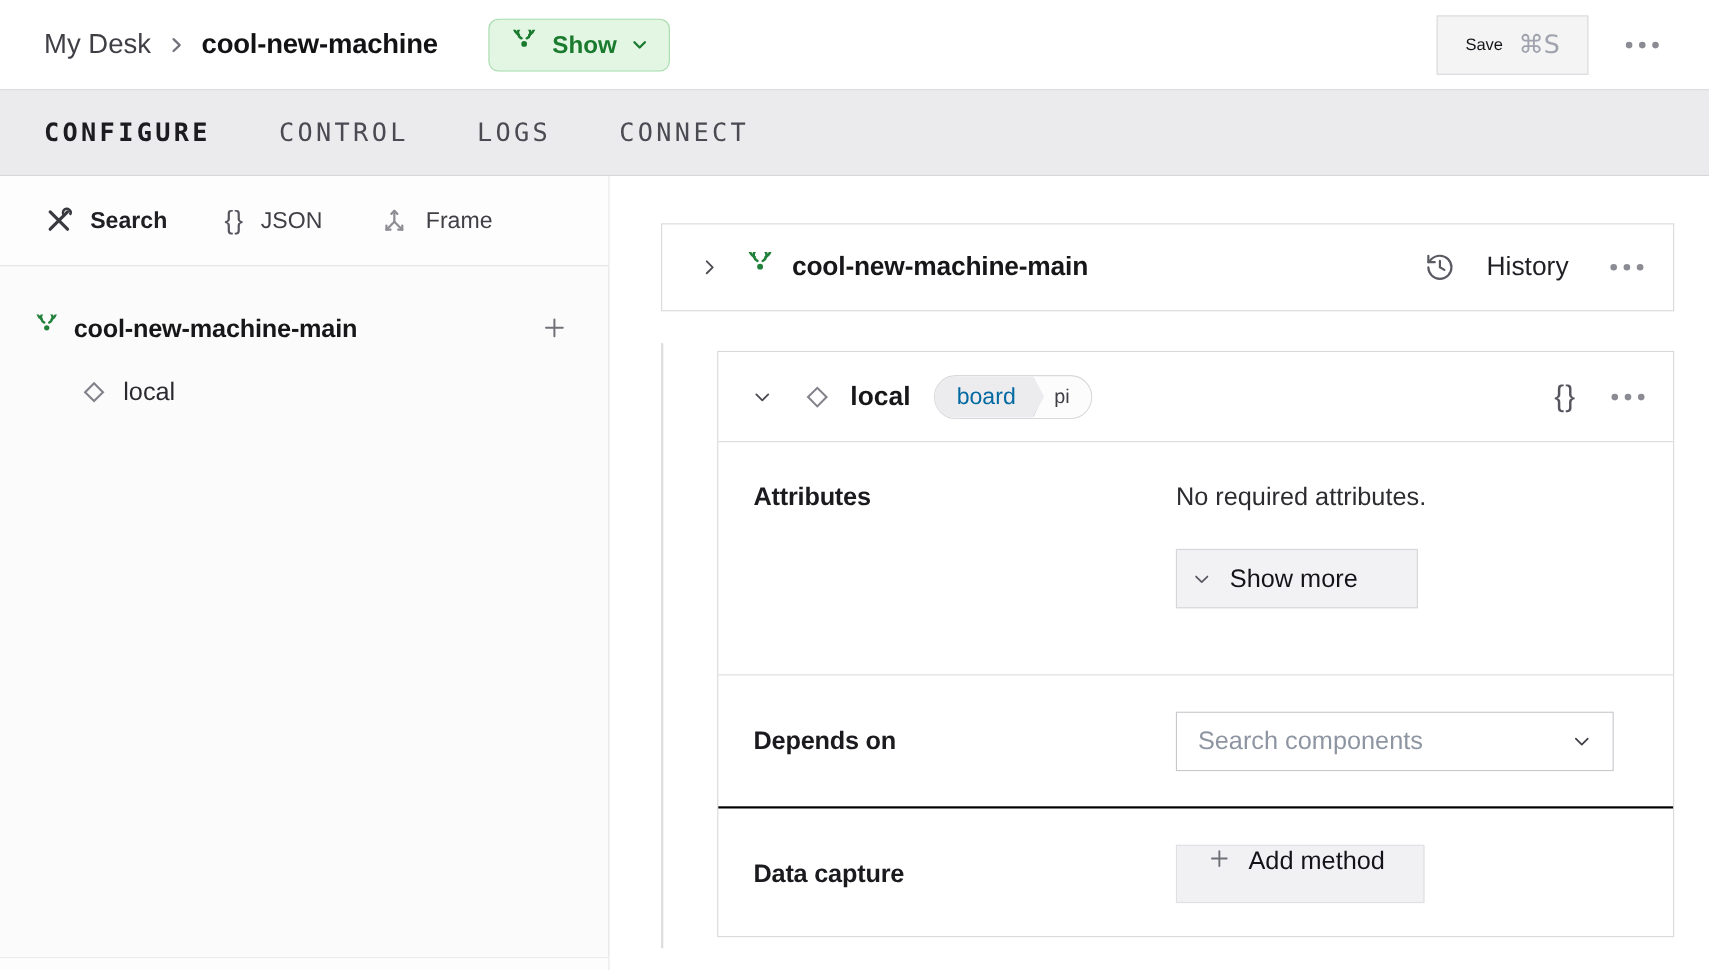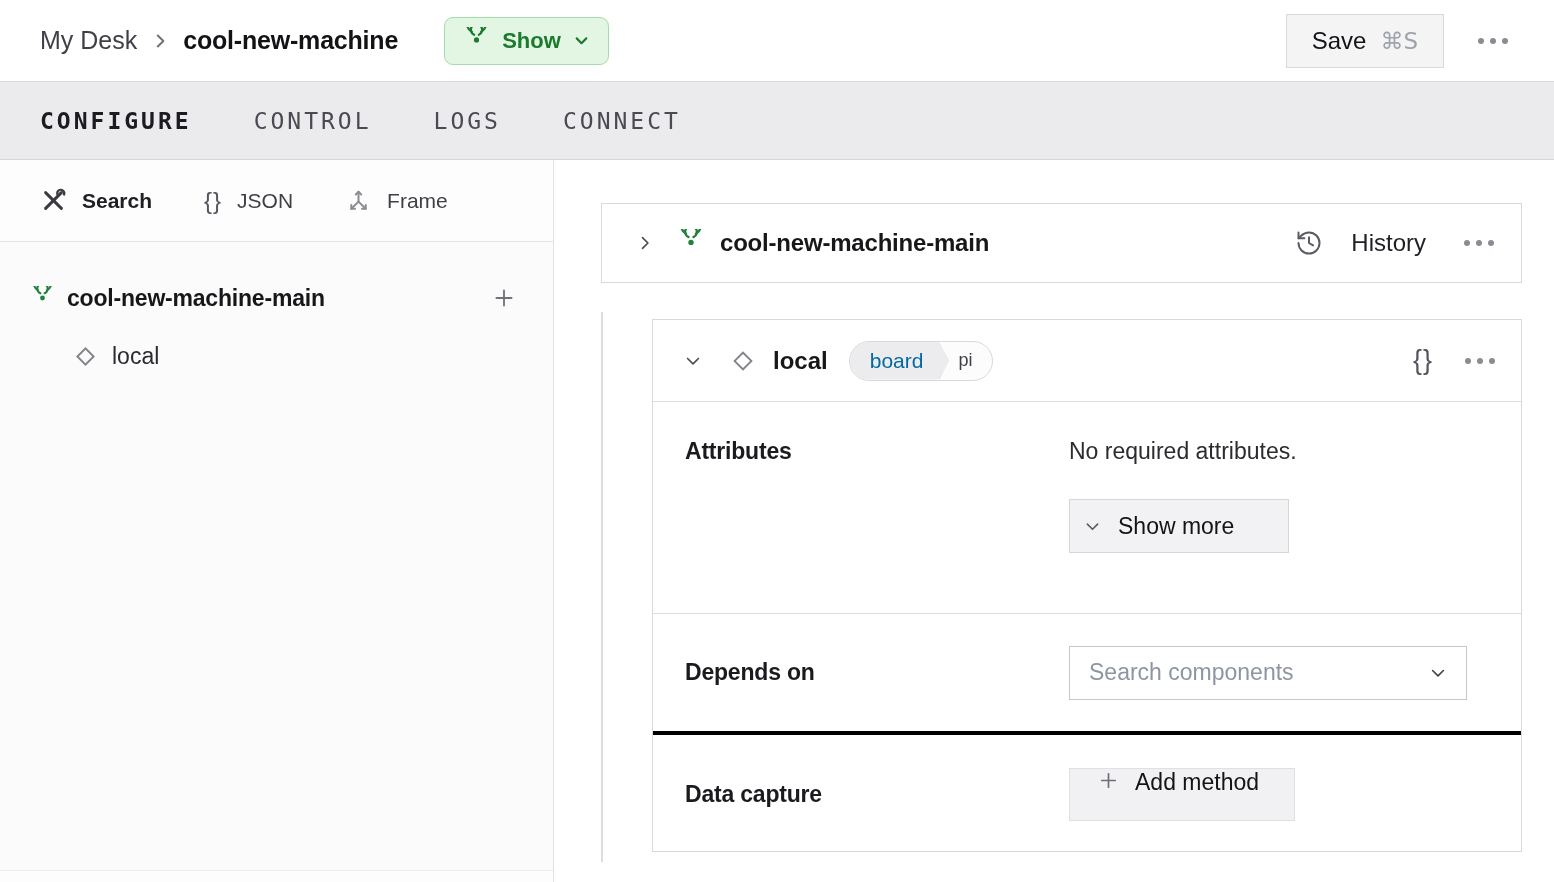--- a/index.html
+++ b/index.html
@@ -13,21 +13,21 @@
   .breadcrumb { display:flex; align-items:center; gap:14px; }
   .crumb-parent { font-size:25px; color:#3f3f46; cursor:pointer; }
   .crumb-sep { display:flex; align-items:center; }
   .crumb-current { font-size:25px; font-weight:700; color:#131316; letter-spacing:-0.2px; }
   .live-badge { margin-left:46px; height:48px; display:flex; align-items:center; gap:12px;
     padding:0 18px 0 18px; background:#e2f6e3; border:1px solid #a4dbaa; border-radius:9px; cursor:pointer; }
   .live-label { font-size:22px; font-weight:600; color:#1a7a2e; }
   .hdr-spacer { flex:1; }
   .save-btn { height:54px; display:flex; align-items:center; gap:14px; padding:0 25px;
     background:#f4f4f5; border:1px solid #d9d9dc; cursor:pointer; }
-  .save-label { font-size:24px; color:#141418; }
+  .save-label { font-size:15px; color:#141418; }
   .save-shortcut { font-size:23px; color:#9fa3ad; font-family:"DejaVu Sans",sans-serif; }
   .dots { display:flex; gap:6px; align-items:center; cursor:pointer; }
   .dots i { width:6px; height:6px; border-radius:50%; background:#8b8b93; }
   .hdr-dots { margin-left:32px; padding:6px 2px; }
 
   
   .tabbar { position:absolute; left:0; top:81px; width:100%; height:79px; background:#ebebee;
     border-top:1px solid #dadadd; border-bottom:1px solid #d7d7da;
     display:flex; align-items:center; gap:62px; padding:0 40px; }
   .tab { font-family:"DejaVu Sans Mono","Liberation Mono",monospace; font-size:23px;
@@ -79,21 +79,21 @@
     clip-path:polygon(0 0, calc(100% - 11px) 0, 100% 50%, calc(100% - 11px) 100%, 0 100%); }
   .pill-sep { margin-left:-12px; flex:none; }
   .pill-model { display:flex; align-items:center; padding:0 20px 0 8px; font-size:18px; color:#3f3f46; }
   .braces-btn { margin-left:auto; cursor:pointer; }
   .comp-dots { margin-left:30px; padding:6px 2px; }
 
   .comp-row { display:grid; grid-template-columns:416px 1fr; }
   .row-attributes { height:212px; border-bottom:1px solid #dcdcde; }
   .row-attributes .row-label { padding:36px 0 0 32px; }
   .row-attributes .row-content { padding-top:36px; }
-  .row-depends { height:121px; border-bottom:4px solid #000000; align-items:center; }
+  .row-depends { height:121px; border-bottom:2px solid #000000; align-items:center; }
   .row-capture { height:118px; align-items:center; }
   .row-label { font-size:23px; font-weight:600; color:#1b1b1f; padding-left:32px; letter-spacing:-0.2px; }
   .empty-text { font-size:23px; color:#2b2b30; }
   .showmore-btn { margin-top:34px; width:220px; height:54px; display:flex; align-items:center;
     gap:16px; padding:0 13px; background:#f2f2f4; border:1px solid #d6d6d9; cursor:pointer; }
   .showmore-label { font-size:23px; color:#141418; }
   .search-select { width:398px; height:54px; display:flex; align-items:center; padding:0 18px 0 19px;
     background:#ffffff; border:1px solid #c7c7cc; cursor:pointer; }
   .search-select input { flex:1; border:none; outline:none; background:transparent;
     font-family:"Liberation Sans","DejaVu Sans",sans-serif; font-size:23px; color:#ef4444; min-width:0; }

